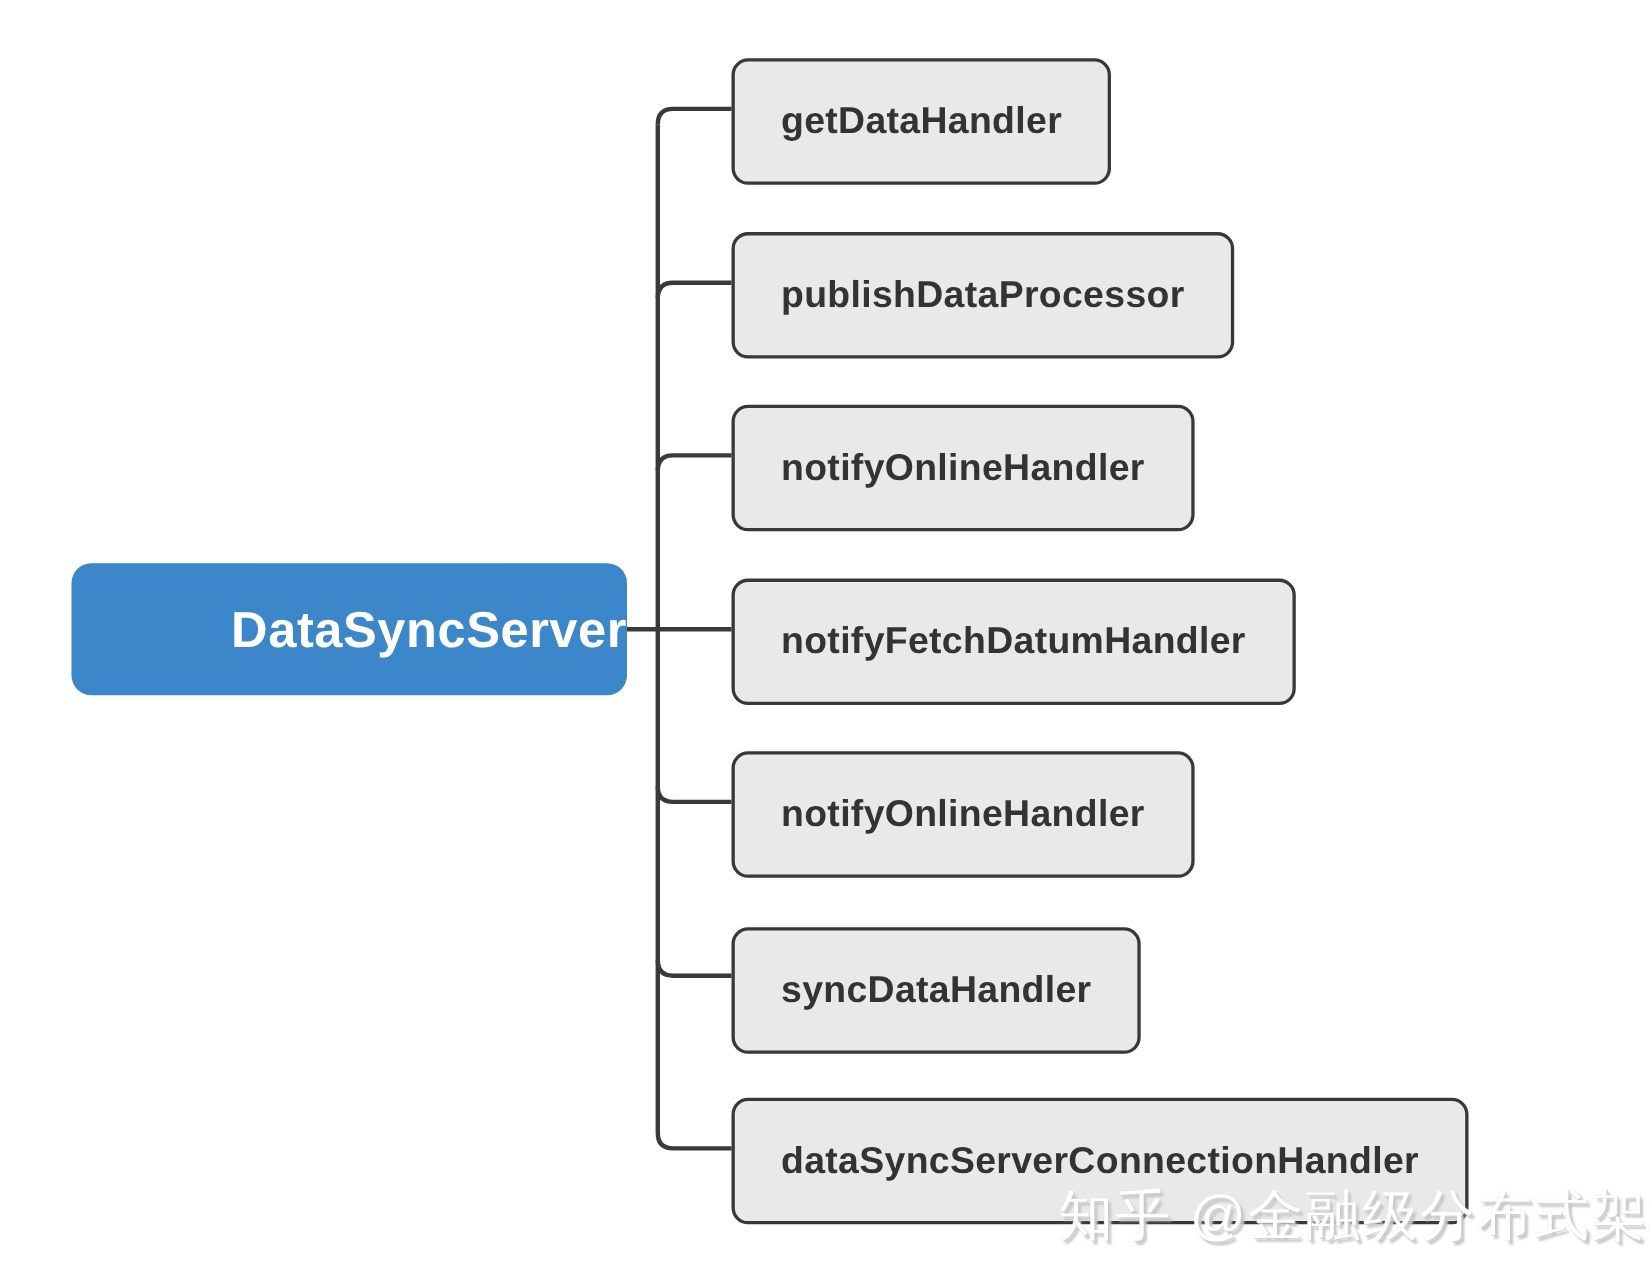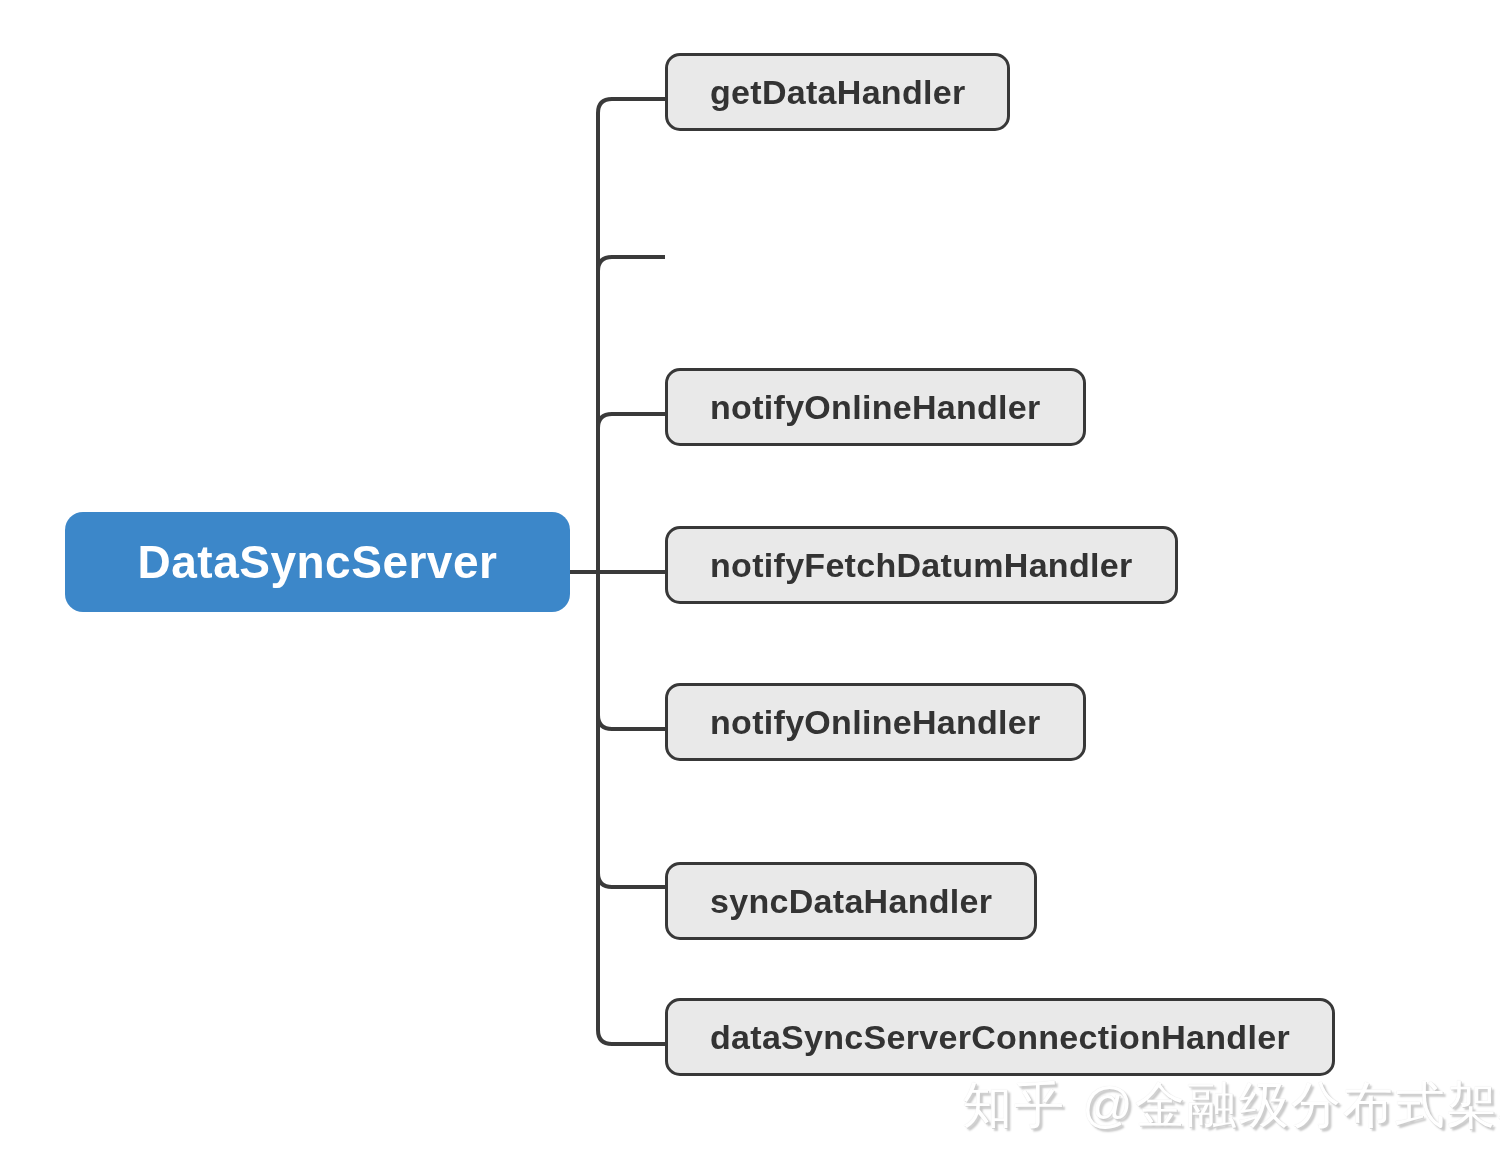--- a/index.html
+++ b/index.html
@@ -34,32 +34,32 @@
   .node{
     position:absolute;
     display:flex;
     align-items:center;
     white-space:nowrap;
   }
   .root-node{
     left:65px;
     top:512px;
     width:505px;
-    height:100px;
-    justify-content:center;
+    height:120px;
+    justify-content:flex-end;
     background:var(--root-fill);
     border-radius:18px;
     color:var(--root-text);
     font-size:46px;
     font-weight:bold;
     letter-spacing:0.5px;
   }
   .child-node{
     left:665px;
-    height:78px;
+    height:115px;
     padding:0 42px;
     background:var(--child-fill);
     border:3.5px solid var(--child-border);
     border-radius:15px;
     color:var(--child-text);
     font-size:34px;
     font-weight:bold;
     letter-spacing:0.3px;
   }
   .watermark{
@@ -93,30 +93,33 @@
     <path d="M 598 1030 Q 598 1044 612 1044 H 665"></path>
   </svg>
 
   <div class="node root-node">
     <span>DataSyncServer</span>
   </div>
 
   <div class="node child-node" style="top:53px">
     <span>getDataHandler</span>
   </div>
+  <div class="node child-node" style="top:211px">
+    <span>publishDataProcessor</span>
+  </div>
   <div class="node child-node" style="top:368px">
     <span>notifyOnlineHandler</span>
   </div>
   <div class="node child-node" style="top:683px">
     <span>notifyOnlineHandler</span>
   </div>
   <div class="node child-node" style="top:526px">
     <span>notifyFetchDatumHandler</span>
   </div>
-  <div class="node child-node" style="top:862px">
+  <div class="node child-node" style="top:843px">
     <span>syncDataHandler</span>
   </div>
   <div class="node child-node" style="top:998px">
     <span>dataSyncServerConnectionHandler</span>
   </div>
 
   <div class="watermark">知乎 @金融级分布式架构</div>
 
 </div>
 

